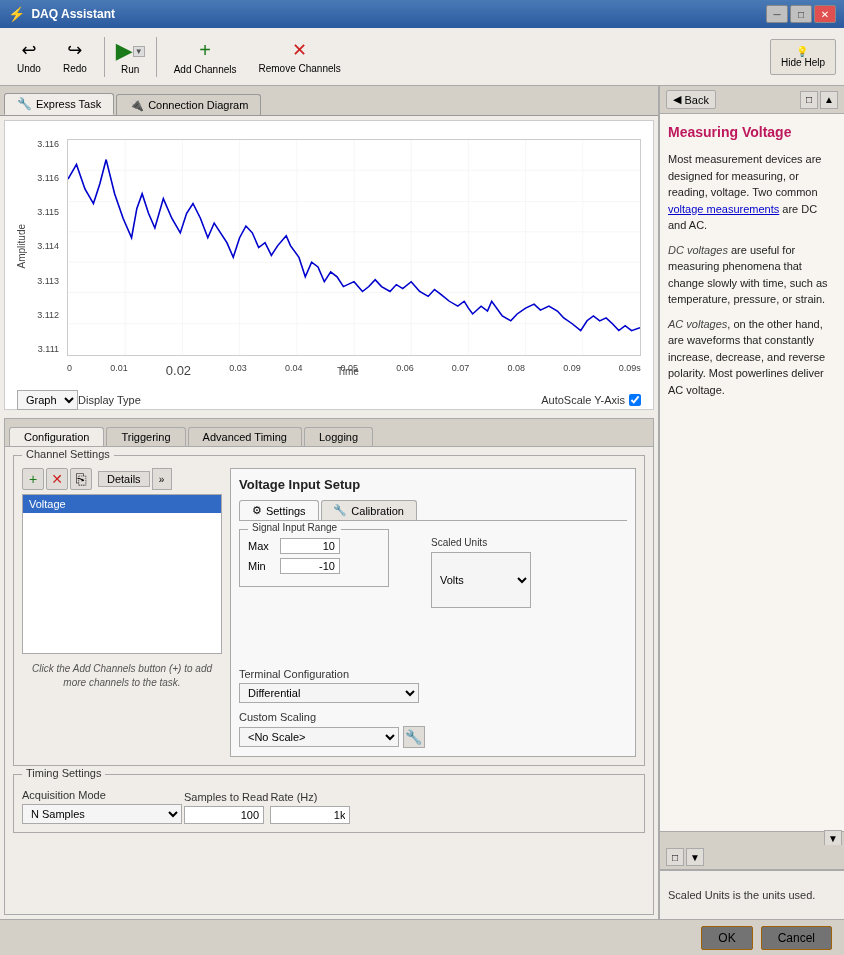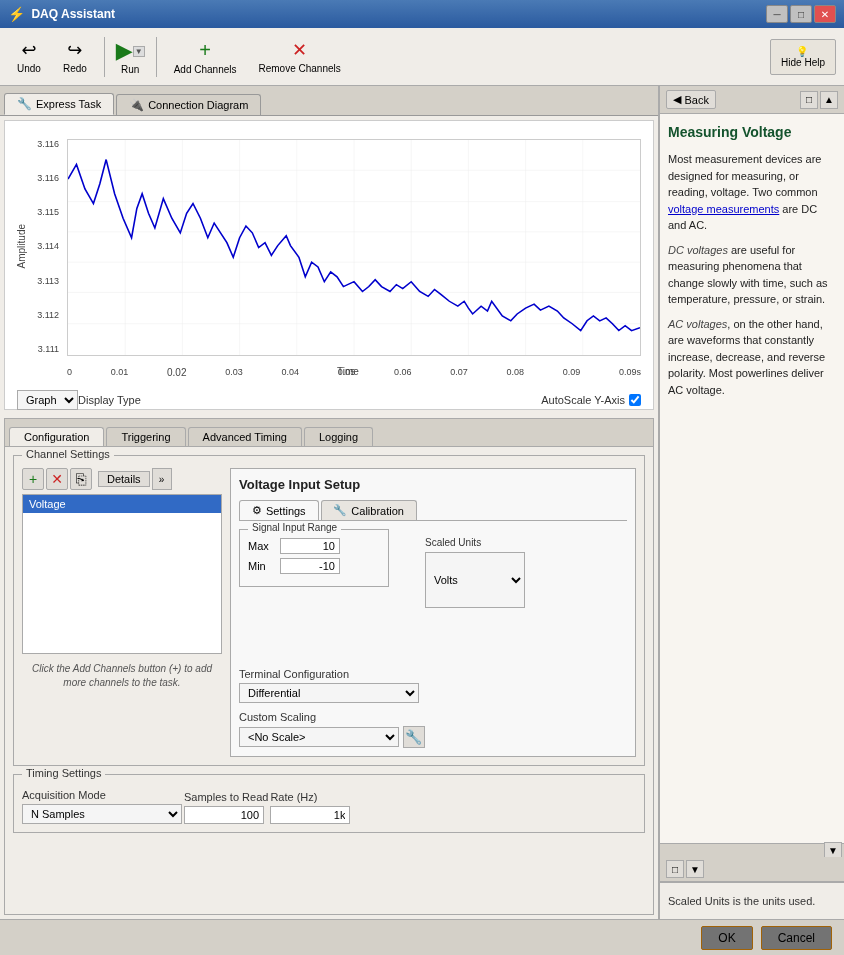--- a/index.html
+++ b/index.html
@@ -442,27 +442,27 @@
       flex: 1;
       overflow-y: auto;
       font-size: 11px;
       line-height: 1.5;
       color: #222;
     }
     .help-title {
       font-size: 14px;
       font-weight: bold;
       margin-bottom: 8px;
-      color: #14532d;
+      color: #be185d;
     }
     .help-text { margin-bottom: 8px; }
     .help-link { color: #0000cc; text-decoration: underline; cursor: pointer; }
     .help-italic { font-style: italic; color: #444; }
     .help-bottom {
-      padding: 12px 8px;
+      padding: 18px 8px;
       font-size: 11px;
       color: #333;
       background: #f0ede8;
       border-top: 1px solid #aaa;
     }
     .help-bottom-header {
       display: flex;
       align-items: center;
       background: #d4d0c8;
       padding: 3px 6px;
@@ -484,21 +484,21 @@
       padding: 4px 16px;
       border: 1px solid #a16207;
       background: #737373;
       cursor: pointer;
       font-size: 12px;
       border-radius: 2px;
     }
 
     .range-inputs-row {
       display: flex;
-      gap: 20px;
+      gap: 26px;
       align-items: flex-start;
     }
   </style>
 </head>
 <body>
 
 <div class="title-bar">
   <span class="title-bar-icon">⚡</span>
   <span class="title-bar-title">DAQ Assistant</span>
   <div class="title-bar-controls">
@@ -591,21 +591,21 @@
             <line x1="432" y1="0" x2="432" y2="220" stroke="#eee" stroke-width="0.5"></line>
             <line x1="486" y1="0" x2="486" y2="220" stroke="#eee" stroke-width="0.5"></line>
 
             <polyline fill="none" stroke="#0000cc" stroke-width="1.5" points="0,40 8,25 16,50 24,65 30,45 36,20 44,55 52,80 60,100 65,70 70,55 76,75 82,90 90,60 98,80 106,95 112,75 118,65 125,80 132,100 138,85 144,95 150,105 156,120 162,100 168,88 174,95 180,110 186,105 192,118 198,108 206,98 210,108 218,120 224,140 230,125 236,130 242,145 248,135 254,140 260,150 270,145 278,155 284,150 290,143 296,150 304,155 310,148 316,152 324,145 332,155 340,160 346,153 352,158 360,165 368,170 374,165 378,172 382,178 390,170 396,175 400,165 410,180 418,185 424,178 432,172 440,168 446,174 454,170 462,175 468,182 476,188 484,195 490,185 496,180 502,185 508,182 514,188 520,195 526,190 532,195 540,192"></polyline>
           </svg>
         </div>
 
         <div style="position:absolute; left:58px; right:8px; bottom:6px; display:flex; justify-content:space-between;">
           <span style="font-size:9px;color:#444;">0</span>
           <span style="font-size:9px;color:#444;">0.01</span>
-          <span style="font-size:10px;color:#444;">0.02</span>
+          <span style="font-size:13px;color:#444;">0.02</span>
           <span style="font-size:9px;color:#444;">0.03</span>
           <span style="font-size:9px;color:#444;">0.04</span>
           <span style="font-size:9px;color:#444;">0.05</span>
           <span style="font-size:9px;color:#444;">0.06</span>
           <span style="font-size:9px;color:#444;">0.07</span>
           <span style="font-size:9px;color:#444;">0.08</span>
           <span style="font-size:9px;color:#444;">0.09</span>
           <span style="font-size:9px;color:#444;">0.09s</span>
         </div>
       </div>

